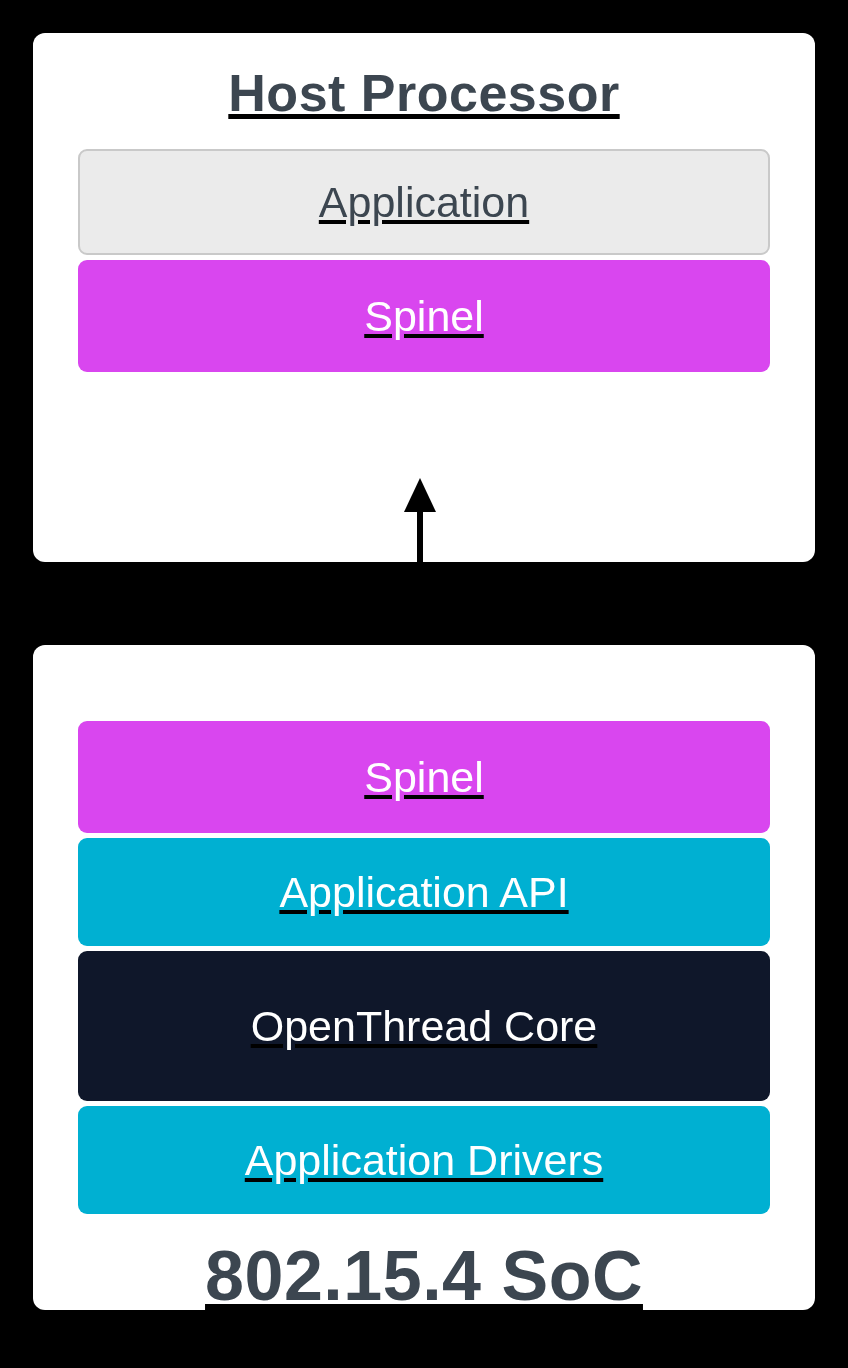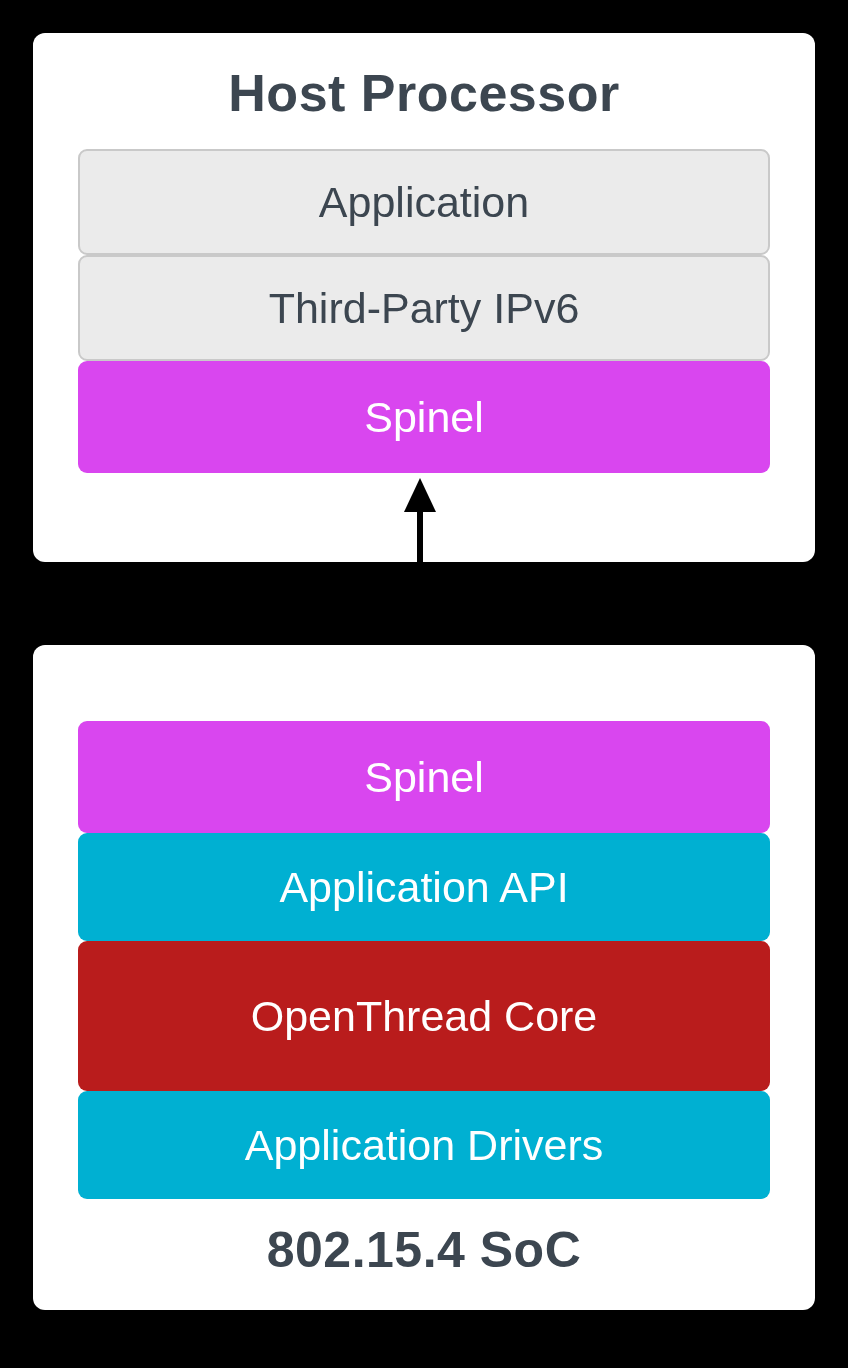--- a/index.html
+++ b/index.html
@@ -15,20 +15,21 @@
     background: #000000;
     overflow: hidden;
   }
   .panel {
     position: absolute;
     left: 33px;
     width: 782px;
     background: #ffffff;
     border-radius: 12px;
     box-sizing: border-box;
+    text-decoration: underline;
   }
   .panel-host {
     top: 33px;
     height: 529px;
     padding: 30px 45px 0 45px;
   }
   .panel-soc {
     top: 645px;
     height: 665px;
     padding: 76px 45px 0 45px;
@@ -38,26 +39,27 @@
     font-size: 52px;
     font-weight: 700;
     color: #3c4650;
     letter-spacing: 0.5px;
   }
   .panel-title.top-title {
     margin-bottom: 26px;
   }
   .panel-title.bottom-title {
     margin-top: 22px;
-    font-size: 50px;
+    font-size: 70px;
     text-align: center;
   }
   .layer {
     width: 100%;
     border-radius: 9px;
+    margin-bottom: 5px;
     display: flex;
     align-items: center;
     justify-content: center;
     font-size: 43px;
     box-sizing: border-box;
   }
   .layer-gray {
     height: 106px;
     background: #ebebeb;
     border: 2px solid #c9c9c9;
@@ -68,40 +70,39 @@
     background: #d946ef;
     color: #ffffff;
   }
   .layer-cyan {
     height: 108px;
     background: #00b0d2;
     color: #ffffff;
   }
   .layer-blue {
     height: 150px;
-    background: #b91c1c;
+    background: #0f172a;
     color: #ffffff;
   }
   .connector {
     position: absolute;
     left: 398px;
     top: 478px;
     width: 44px;
     height: 244px;
   }
 </style>
 </head>
 <body>
 
 <div class="canvas">
 
   <div class="panel panel-host">
     <div class="panel-title top-title">Host Processor</div>
     <div class="layer layer-gray">Application</div>
-    <div class="layer layer-gray">Third-Party IPv6</div>
     <div class="layer layer-red">Spinel</div>
   </div>
 
   <svg class="connector" viewBox="0 0 44 244" aria-hidden="true">
     <line x1="22" y1="26" x2="22" y2="218" stroke="#000000" stroke-width="6"></line>
     <polygon points="22,0 6,34 38,34" fill="#000000"></polygon>
     <polygon points="22,244 6,210 38,210" fill="#000000"></polygon>
   </svg>
 
   <div class="panel panel-soc">

